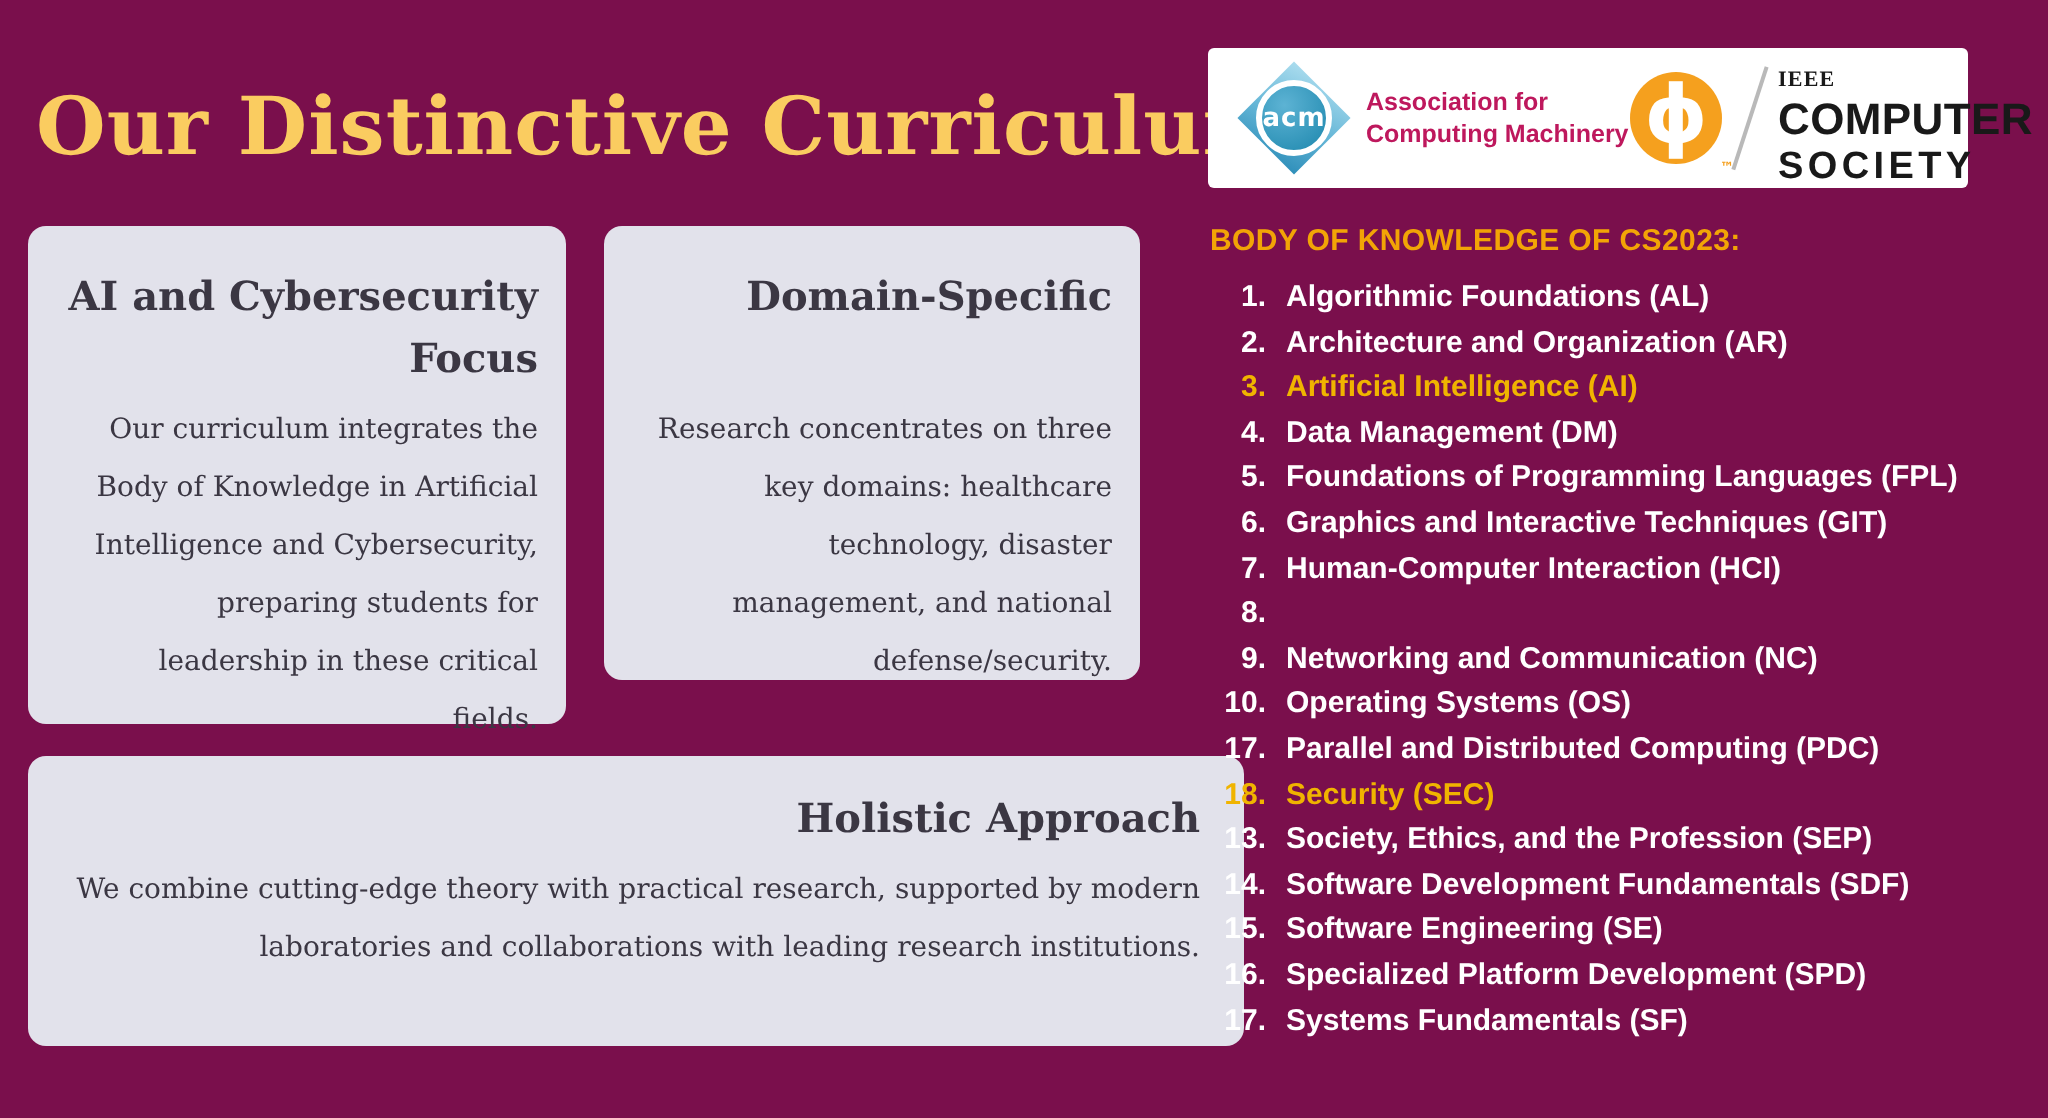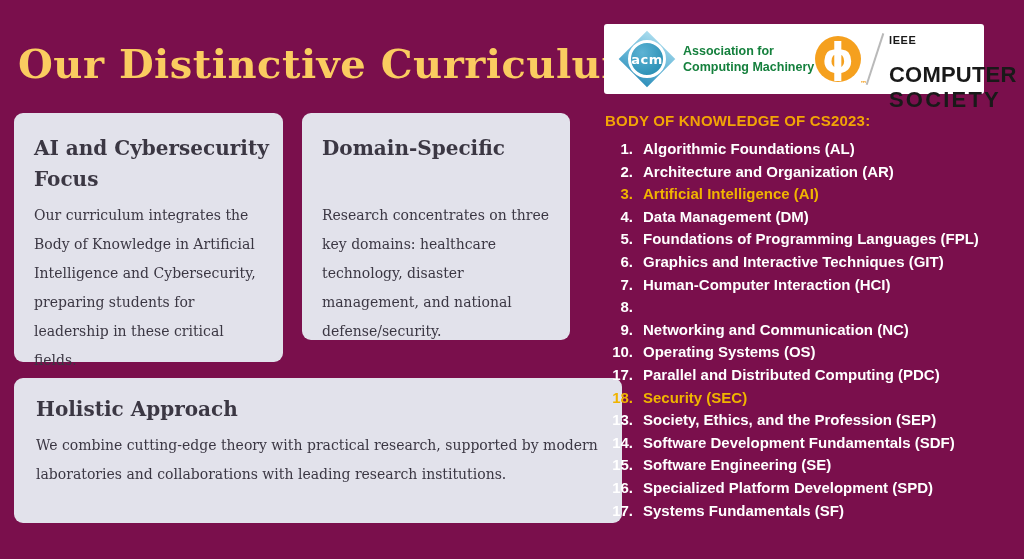--- a/index.html
+++ b/index.html
@@ -24,45 +24,45 @@
   }
   .acm-circle{
     position:absolute;left:24px;top:16px;width:38px;height:38px;border-radius:50%;
     background:radial-gradient(circle at 35% 30%,#5db3d4,#1d87ad);
     border:3px solid #fff;box-sizing:border-box;
     display:flex;align-items:center;justify-content:center;
     color:#fff;font-weight:bold;font-size:13px;letter-spacing:0.5px;
   }
   .acm-name{
     position:absolute;left:79px;top:19px;
-    font-size:12.5px;font-weight:bold;color:#15803d;line-height:16px;
+    font-size:12.5px;font-weight:bold;color:#be185d;line-height:16px;
     font-family:"Liberation Sans",sans-serif;
   }
   .ieee-circle{
     position:absolute;left:211px;top:12px;width:46px;height:46px;border-radius:50%;
     background:#f5a01e;color:#fff;overflow:hidden;
     display:flex;align-items:center;justify-content:center;
   }
   .ieee-phi{font-size:40px;font-weight:bold;line-height:1;margin-top:-3px;}
   .ieee-tm{position:absolute;left:256px;top:56px;font-size:7px;color:#f5a01e;font-weight:bold;}
   .ieee-slash{
     position:absolute;left:270px;top:8px;width:1.5px;height:54px;
     background:#b9b9b9;transform:rotate(18deg);
   }
   .ieee-text{
     position:absolute;left:285px;top:11px;color:#191919;font-weight:bold;
     font-family:"Liberation Sans",sans-serif;line-height:1;
   }
-  .ieee-l1{font-size:11px;letter-spacing:0.6px;margin-bottom:18px;}
+  .ieee-l1{font-size:11px;letter-spacing:0.6px;margin-bottom:3px;font-family:Liberation Serif, serif;}
   .ieee-l2{font-size:22px;letter-spacing:0.2px;margin-bottom:3px;}
-  .ieee-l3{font-size:22px;letter-spacing:2.2px;}
+  .ieee-l3{font-size:19px;letter-spacing:2.2px;}
   
   .card{
     position:absolute;background:#e2e2eb;border-radius:9px;color:#3b3743;
-    font-family:"DejaVu Serif",serif;box-sizing:border-box;
+    font-family:"DejaVu Serif",serif;box-sizing:border-box;text-align:right;
   }
   .card1{left:14px;top:113px;width:269px;height:249px;padding:20px 14px 0 20px;}
   .card2{left:302px;top:113px;width:268px;height:227px;padding:20px 14px 0 20px;}
   .card3{left:14px;top:378px;width:608px;height:145px;padding:16px 22px 0 22px;}
   .card-heading{font-size:20px;font-weight:bold;line-height:31px;}
   .card1 .card-heading,.card2 .card-heading{min-height:62px;margin-bottom:6px;}
   .card3 .card-heading{margin-bottom:6px;}
   .card-body{font-size:14px;line-height:29px;}
   
   .bok{position:absolute;left:605px;top:112px;width:419px;font-family:"Liberation Sans",sans-serif;}

